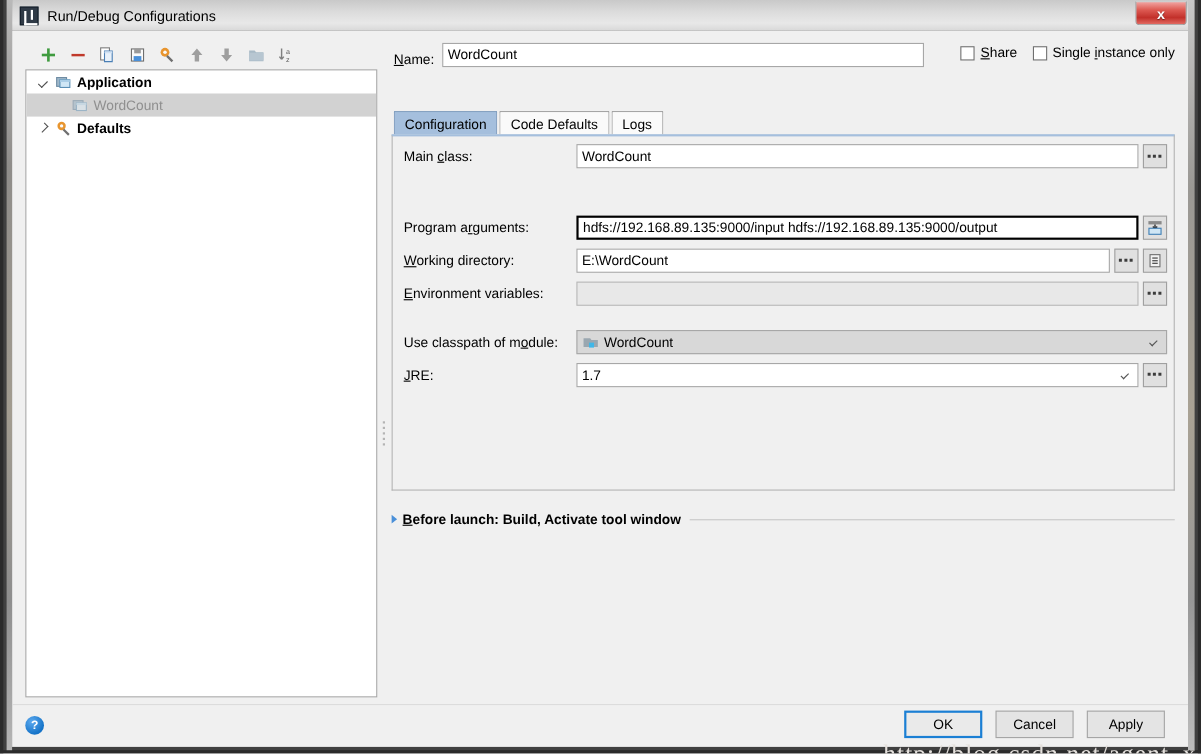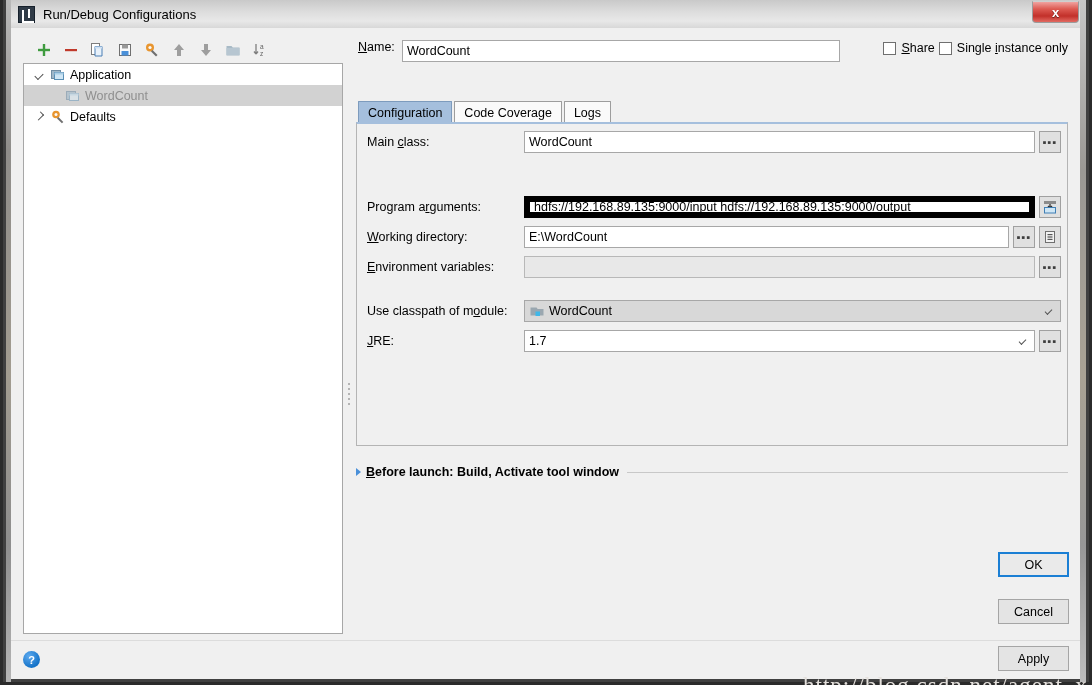--- a/index.html
+++ b/index.html
@@ -87,21 +87,21 @@
     position: absolute; left: 0; right: 0; top: 27px; bottom: 0;
     background: #fff; border: 1px solid #a7a7a7;
     overflow: hidden;
   }
   .tree-row {
     height: 21px; display: flex; align-items: center; padding-left: 8px;
     font-size: 12.5px; cursor: default;
   }
   .tree-row.level2 { padding-left: 41px; }
   .tree-row.selected { background: #d2d2d2; color: #8f8f8f; }
-  .tree-row.bold { font-weight: normal; align-items: center; }
+  .tree-row.bold { font-weight: bold; align-items: center; }
   .twisty {
     width: 16px; height: 16px; position: relative; flex: none; margin-right: 2px;
   }
   .twisty.open:after {
     content: ""; position: absolute; left: 3px; top: 6px;
     width: 7px; height: 4px;
     border-left: 1.6px solid #4f4f4f; border-bottom: 1.6px solid #4f4f4f;
     transform: rotate(-45deg);
   }
   .twisty.closed:after {
@@ -116,32 +116,32 @@
   #splitter {
     position: absolute; left: 335px; top: 352px; width: 5px; height: 30px;
   }
   #splitter i {
     display: block; width: 2px; height: 2px; background: #b4b4b4; margin: 3px auto;
   }
 
   
   #name-row {
     position: absolute; left: 347px; top: 12px; height: 21px;
-    display: flex; align-items: flex-start;
+    display: flex; align-items: flex-end;
   }
   #name-label { width: 44px; font-size: 12.5px; }
   #name-input {
     width: 438px; height: 22px;
     border: 1px solid #a7a7a7; background: #fff;
     font-family: "Liberation Sans", sans-serif; font-size: 12.5px;
     padding: 0 4px; color: #000; outline: none;
   }
   #share-group {
     position: absolute; right: 12px; top: 13px;
-    display: flex; align-items: center; gap: 4px;
+    display: flex; align-items: center; gap: 14px;
   }
   .cb-wrap { display: flex; align-items: center; cursor: default; }
   .cb {
     width: 13px; height: 13px; background: #fff; border: 1px solid #6f6f6f;
     margin-right: 5px; flex: none;
   }
 
   
   #tabs {
     position: absolute; left: 347px; top: 72px; height: 23px;
@@ -167,21 +167,21 @@
     position: absolute; left: 10px; right: 6px; height: 16px;
     display: flex; align-items: center;
   }
   .flabel { width: 157px; font-size: 12.5px; flex: none; }
   .finput {
     height: 22px; border: 1px solid #a7a7a7; background: #fff;
     font-family: "Liberation Sans", sans-serif; font-size: 12.5px;
     padding: 0 4px; color: #000; outline: none; flex: 1 1 auto;
   }
   .finput.disabled { background: #e8e8e8; border-color: #b8b8b8; }
-  .finput.focused { border: 6px solid #000000; }
+  .finput.focused { border: 2px solid #000000; }
   .minibtn {
     width: 22px; height: 22px; margin-left: 4px; flex: none;
     background: #e0e0e0; border: 1px solid #a0a0a0;
     display: flex; align-items: center; justify-content: center;
     cursor: default; position: relative;
   }
   .dots { letter-spacing: 1px; font-size: 11px; color: #3c3c3c; line-height: 6px; }
 
   
   .combo {
@@ -222,22 +222,22 @@
   
   #help-btn {
     position: absolute; left: 12px; bottom: 11px;
     width: 17px; height: 17px; border-radius: 50%;
     background: radial-gradient(circle at 35% 30%, #5ba9ef, #1573c8 70%);
     color: #fff; font-size: 11px; font-weight: bold;
     display: flex; align-items: center; justify-content: center;
     cursor: default;
   }
   #btn-row {
-    position: absolute; right: 11px; bottom: 8px;
-    display: flex; align-items: center; gap: 22px; flex-direction: column;
+    position: absolute; right: 21px; bottom: 8px;
+    display: flex; align-items: center; gap: 12px;
   }
   .dlgbtn {
     min-width: 71px; height: 25px; padding: 0 10px;
     background: #e4e4e4; border: 1px solid #a5a5a5;
     font-family: "Liberation Sans", sans-serif; font-size: 12.5px;
     color: #000; cursor: default;
     display: flex; align-items: center; justify-content: center;
   }
   .dlgbtn.default { border: 2px solid #1b7fd4; background: #eaeaea; }
   #bottom-sep {
@@ -387,21 +387,21 @@
         <span><u>S</u>hare</span>
       </span>
       <span class="cb-wrap">
         <span class="cb"></span>
         <span>Single <u>i</u>nstance only</span>
       </span>
     </div>
 
     <div id="tabs">
       <div class="tab active">Configuration</div>
-      <div class="tab">Code Coverage</div>
+      <div class="tab">Code Defaults</div>
       <div class="tab">Logs</div>
     </div>
 
     <div id="form-panel">
 
       <div class="frow" style="top:10px">
         <span class="flabel">Main <u>c</u>lass:</span>
         <input class="finput" type="text" value="WordCount" style="">
         <span class="minibtn">
           <span class="dots">▪▪▪</span>

